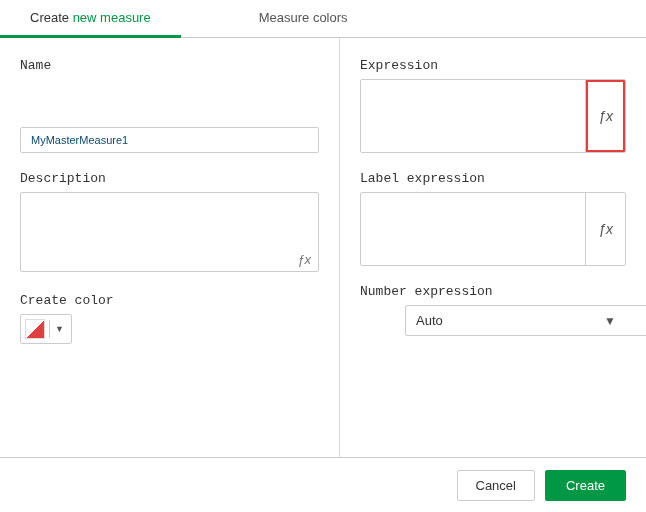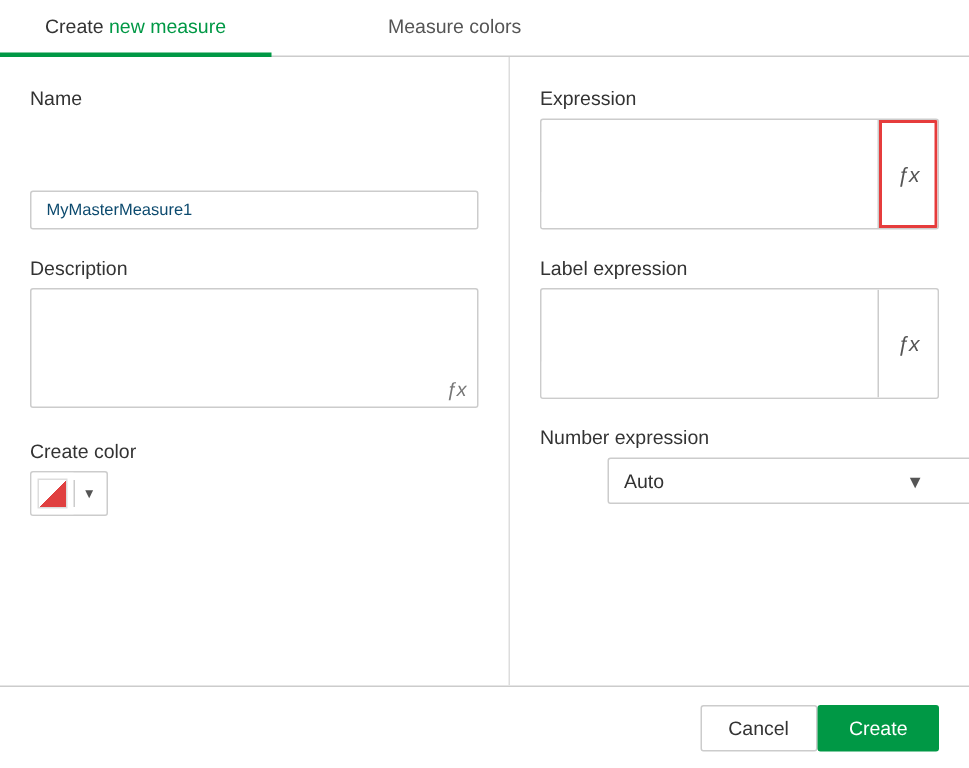--- a/index.html
+++ b/index.html
@@ -61,20 +61,21 @@
 
     .field-group {
       margin-bottom: 18px;
     }
 
     .field-label {
       display: block;
       margin-bottom: 6px;
       color: #333;
       font-size: 13px;
+      font-family: Liberation Mono, monospace;
     }
 
     input[type="text"] {
       width: 100%;
       padding: 6px 10px;
       border: 1px solid #ccc;
       border-radius: 2px;
       font-size: 11px;
       outline: none;
       color: #0c4a6e;
@@ -257,20 +258,21 @@
     }
 
     
     .footer {
       height: 55px;
       border-top: 1px solid #ccc;
       display: flex;
       align-items: center;
       justify-content: flex-end;
       padding: 0 20px;
+      gap: 10px;
       background: #fff;
     }
 
     .btn-cancel {
       padding: 7px 18px;
       border: 1px solid #ccc;
       border-radius: 2px;
       background: #fff;
       cursor: pointer;
       font-size: 13px;

